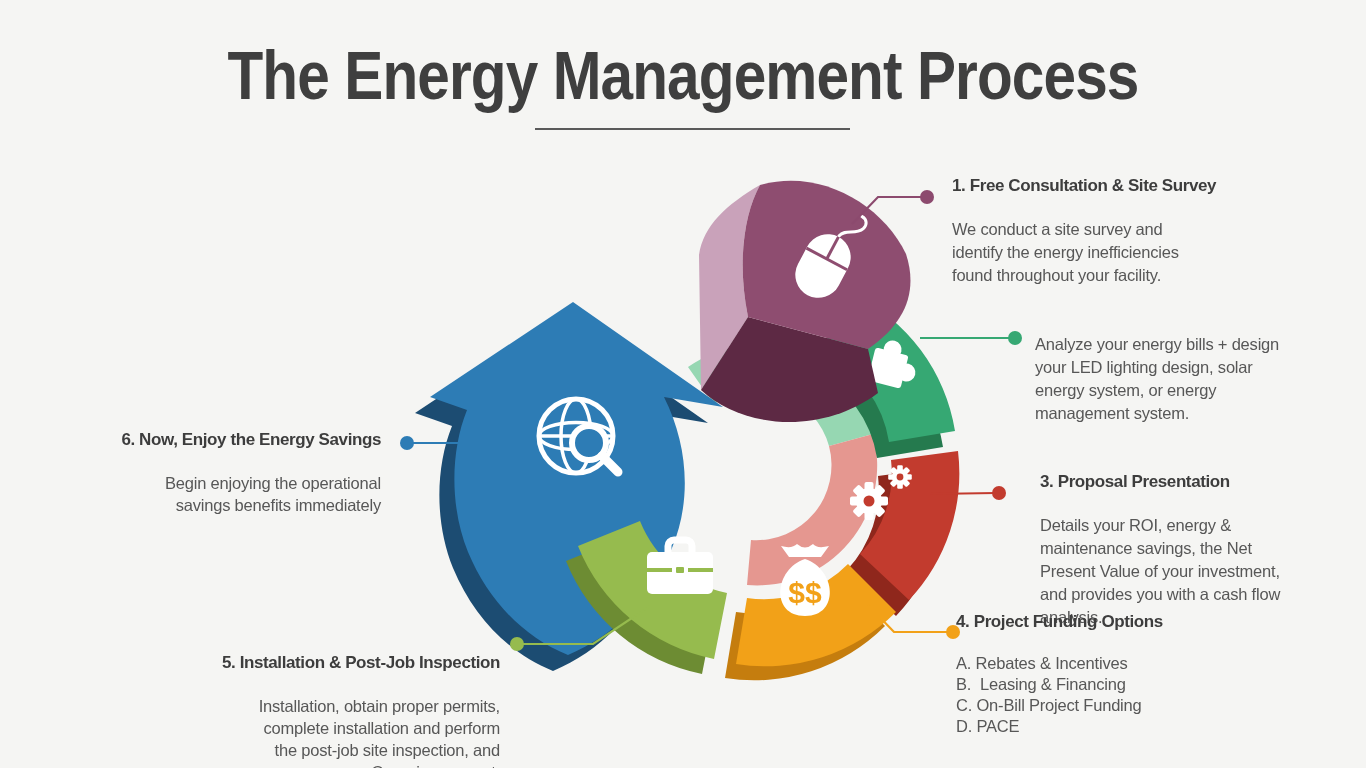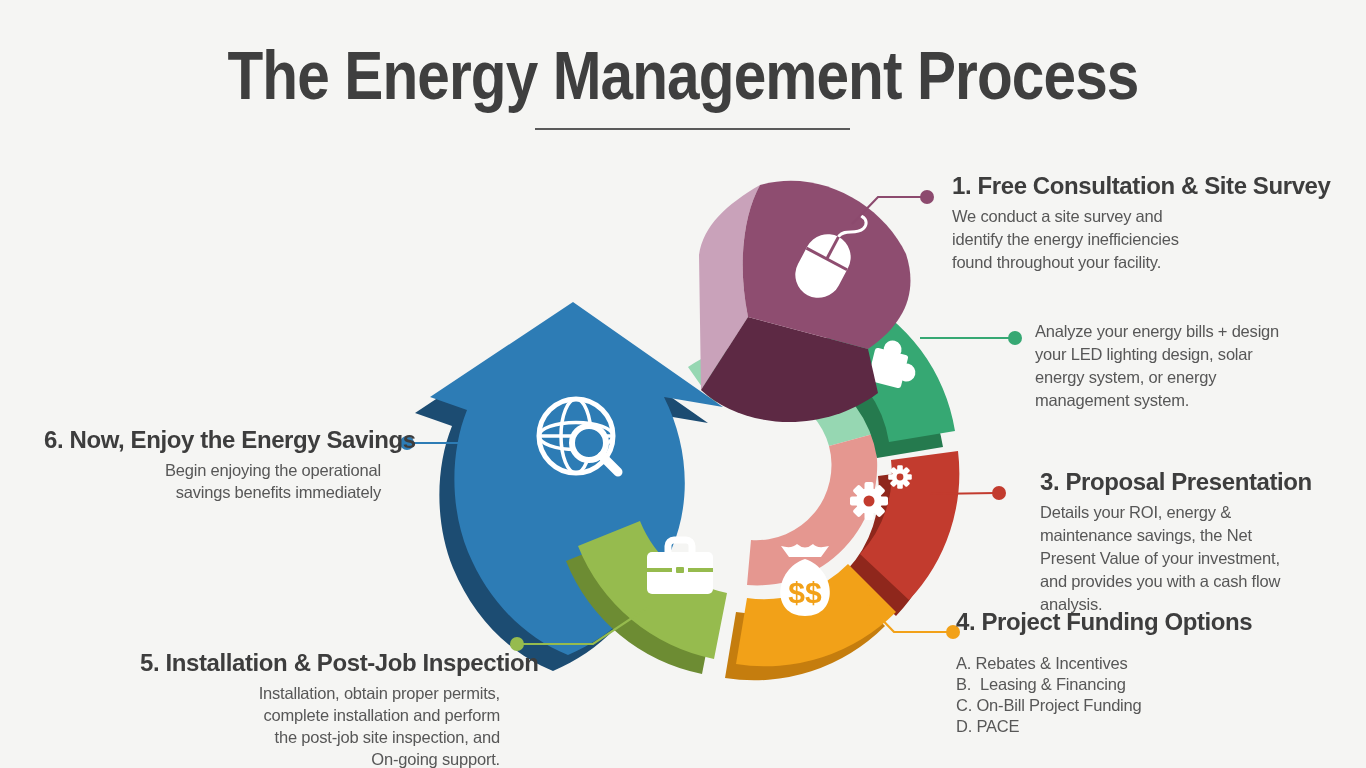--- a/index.html
+++ b/index.html
@@ -15,25 +15,25 @@
     text-align:center;font-size:68px;font-weight:bold;color:#3f3f3f;
     letter-spacing:-1px;transform:scaleX(0.86);white-space:pre;
   }
   .title-underline{
     position:absolute;left:535px;top:128px;width:315px;height:1.5px;
     background:#5a5a5a;
   }
   svg.wheel{position:absolute;left:0;top:0;}
   .step{position:absolute;}
   .step .heading{
-    font-size:24px;font-weight:bold;color:#3d3d3d;
+    font-size:17px;font-weight:bold;color:#3d3d3d;
     letter-spacing:-0.4px;white-space:pre;line-height:22px;
   }
   .step .body{
-    margin-top:8px;font-size:16.5px;color:#575757;
+    margin-top:21px;font-size:16.5px;color:#575757;
     letter-spacing:-0.2px;white-space:pre-wrap;line-height:23px;
   }
   .step.right{text-align:right;}
   .step4 .body{line-height:21px;margin-top:20px;}
   .step5 .body{margin-left:106px;text-align:right;line-height:22px;}
   .step6 .body{line-height:22px;}
 </style>
 </head>
 <body>
 

